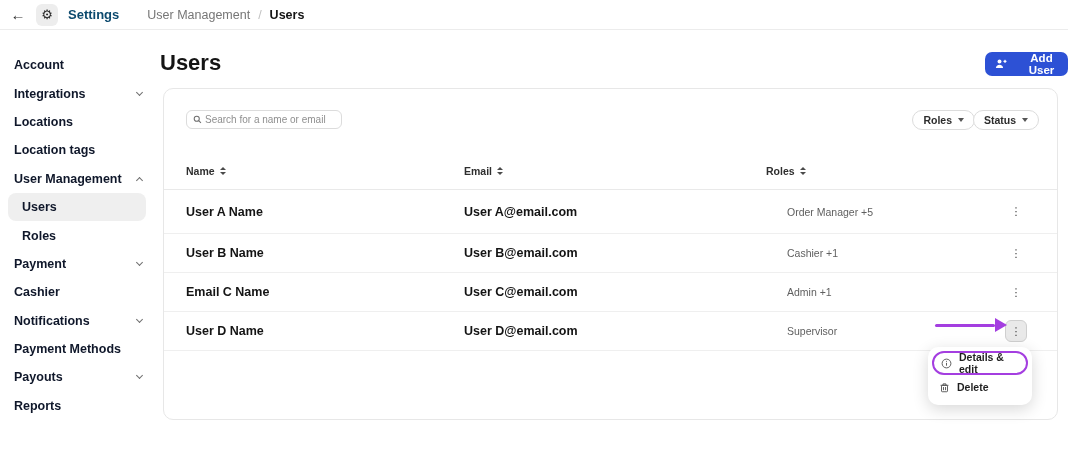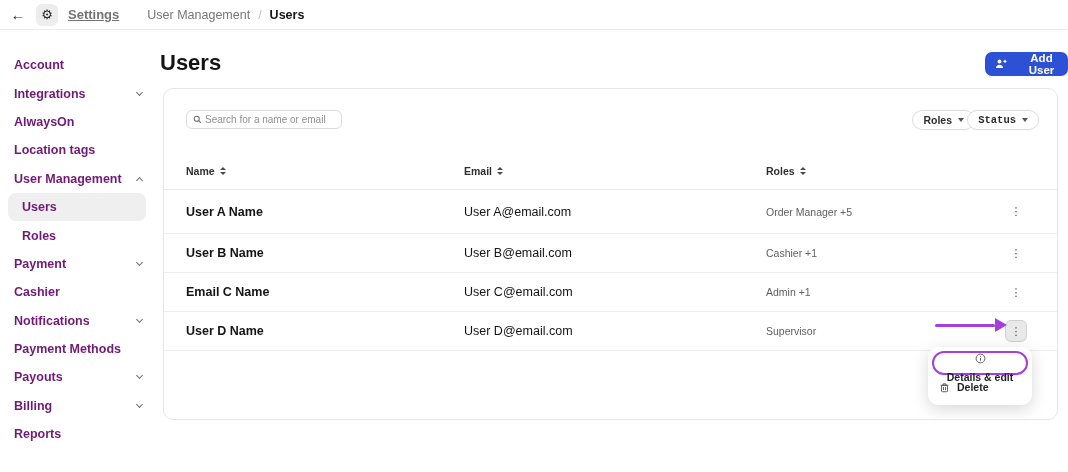--- a/index.html
+++ b/index.html
@@ -6,30 +6,30 @@
   html,body { width:1068px; height:472px; background:#ffffff; overflow:hidden;
     font-family:"Liberation Sans", sans-serif; color:#1a1a1a; }
 
   
   .topbar { position:absolute; left:0; top:0; width:1068px; height:30px;
     display:flex; align-items:center; gap:10px; padding-left:10px;
     border-bottom:1px solid #ececec; background:#fff; z-index:5; }
   .back-arrow { font-size:15px; color:#333; cursor:pointer; width:16px; text-align:center; }
   .gear-box { width:22px; height:22px; border-radius:6px; background:#ededed;
     display:flex; align-items:center; justify-content:center; font-size:13px; color:#2b2b2b; }
-  .tb-title { font-size:13px; font-weight:bold; color:#737373;text-decoration:underline; }
+  .tb-title { font-size:13px; font-weight:bold; color:#0c4a6e; }
   .crumbs { display:flex; align-items:center; gap:8px; margin-left:18px; font-size:12.5px; }
   .crumb-section { color:#767676; }
   .crumb-sep { color:#c2c2c2; }
   .crumb-current { font-weight:bold; color:#141414; }
 
   
   .sidebar { position:absolute; left:0; top:30px; width:156px; padding-top:21px; }
   .side-item { height:28.4px; display:flex; align-items:center; justify-content:space-between;
-    padding:0 14px; font-size:12.5px; font-weight:bold; color:#701a75; cursor:pointer; }
+    padding:0 14px; font-size:12.5px; font-weight:bold; color:#0f172a; cursor:pointer; }
   .side-item.child { padding-left:22px; }
   .side-item.active { background:#efefef; border-radius:8px; margin:0 10px 0 8px; padding-left:14px; }
   .chev { width:5px; height:5px; border-right:1.6px solid #6f6f6f; border-bottom:1.6px solid #6f6f6f;
     transform:rotate(45deg); margin-top:-3px; }
   .chev.up { transform:rotate(-135deg); margin-top:4px; }
 
   
   .page-title { position:absolute; left:160px; top:50px; font-size:22px; font-weight:bold; color:#141414; }
   .add-user-btn { position:absolute; left:985px; top:52px; height:24px; padding:0 10px;
     background:#2d51d5; color:#fff; border:none; border-radius:7px; font-size:11.5px; font-weight:bold;
@@ -42,56 +42,56 @@
   .search-box { position:absolute; left:22px; top:0; width:156px; height:19px;
     border:1px solid #dcdcdc; border-radius:6px; display:flex; align-items:center;
     padding:0 6px; gap:3px; background:#fff; }
   .search-box input { border:none; outline:none; width:100%; font-size:10px; color:#333;
     font-family:"Liberation Sans", sans-serif; background:transparent; }
   .search-box input::placeholder { color:#8f8f8f; }
   .filter-pill { position:absolute; top:0; height:20px; border:1px solid #dcdcdc; border-radius:11px;
     background:#fff; display:flex; align-items:center; gap:6px; padding:0 10px; font-size:10.5px;
     font-weight:bold; color:#2c2c2c; cursor:pointer; font-family:"Liberation Sans", sans-serif; }
   .filter-roles { right:82px; }
-  .filter-status { right:18px;font-family:Liberation Mono, monospace; }
+  .filter-status { right:18px; }
   .caret-down { width:0; height:0; border-left:3.5px solid transparent; border-right:3.5px solid transparent;
     border-top:4px solid #555; }
 
   .thead { position:absolute; left:0; top:76px; width:100%; height:24px; }
   .th { position:absolute; font-size:10.5px; font-weight:bold; color:#2f2f2f;
     display:flex; align-items:center; }
   .sort-icon { display:inline-flex; flex-direction:column; gap:1.5px; margin-left:5px; }
   .sort-icon i { display:block; width:0; height:0; border-left:3px solid transparent; border-right:3px solid transparent; }
   .sort-icon .up { border-bottom:3.5px solid #4a4a4a; }
   .sort-icon .dn { border-top:3.5px solid #4a4a4a; }
   .thead-divider { position:absolute; left:0; top:100px; width:100%; height:1px; background:#e9e9e9; }
 
   .trows { position:absolute; left:0; top:101px; width:100%; }
   .trow { position:relative; height:39px; border-bottom:1px solid #efefef; }
   .trow:first-child { height:44px; }
   .cell { position:absolute; top:50%; transform:translateY(-50%); }
   .cell-name  { left:22px;  font-size:12.5px; font-weight:bold; color:#141414;text-align:right; }
-  .cell-email { left:300px; font-size:12.5px; font-weight:normal; color:#141414; }
-  .cell-roles { left:602px; font-size:10.5px; color:#5f5f5f; }
+  .cell-email { left:300px; font-size:12.5px; font-weight:bold; color:#141414; }
+  .cell-roles { left:623px; font-size:10.5px; color:#5f5f5f; }
   .cell-kebab { left:841px; width:22px; height:22px; display:flex; align-items:center; justify-content:center;
     cursor:pointer; font-size:11px; color:#444; letter-spacing:0; border-radius:6px; }
   .cell-kebab.kebab-active { background:#e9e9e9; border:1px solid #cfcfcf; }
 
   
   .anno-arrow { position:absolute; left:935px; top:318px; width:72px; height:14px; z-index:8; pointer-events:none; }
   .anno-arrow .shaft { position:absolute; left:0; top:5.5px; width:60px; height:3.5px; background:#a43ee0; border-radius:2px; }
   .anno-arrow .head { position:absolute; right:0; top:0; width:0; height:0;
     border-top:7px solid transparent; border-bottom:7px solid transparent; border-left:12px solid #a43ee0; }
 
   
   .ctx-menu { position:absolute; left:928px; top:347px; width:104px; background:#fff;
     border-radius:10px; box-shadow:0 4px 16px rgba(0,0,0,0.16); padding:4px 4px 6px 4px; z-index:9; }
   .ctx-item { display:flex; align-items:center; gap:7px; height:24px; padding:0 7px;
     font-size:10.5px; font-weight:bold; color:#1f1f1f; cursor:pointer; border-radius:12px; }
-  .ctx-item.highlight { border:2.5px solid #a43ee0;flex-direction:column; }
+  .ctx-item.highlight { border:2.5px solid #a43ee0; }
   .ctx-icon { display:flex; align-items:center; justify-content:center; color:#565656; }
 </style>
 </head>
 <body>
 
 <div class="topbar">
   <span class="back-arrow">←</span>
   <span class="gear-box">⚙</span>
   <span class="tb-title">Settings</span>
   <span class="crumbs">
@@ -103,21 +103,21 @@
 
 <div class="sidebar" id="sidebar-list">
     <div class="side-item">
       <span>Account</span>
     </div>
     <div class="side-item">
       <span>Integrations</span>
       <span class="chev"></span>
     </div>
     <div class="side-item">
-      <span>AlwaysOn</span>
+      <span>Locations</span>
     </div>
     <div class="side-item">
       <span>Location tags</span>
     </div>
     <div class="side-item">
       <span>User Management</span>
       <span class="chev up"></span>
     </div>
     <div class="side-item child active">
       <span>Users</span>
@@ -134,24 +134,20 @@
     </div>
     <div class="side-item">
       <span>Notifications</span>
       <span class="chev"></span>
     </div>
     <div class="side-item">
       <span>Payment Methods</span>
     </div>
     <div class="side-item">
       <span>Payouts</span>
-      <span class="chev"></span>
-    </div>
-    <div class="side-item">
-      <span>Billing</span>
       <span class="chev"></span>
     </div>
     <div class="side-item">
       <span>Reports</span>
     </div>
   </div>
 
 <div class="page-title">Users</div>
 
 <button class="add-user-btn">

